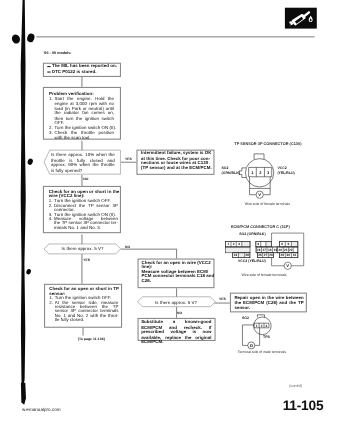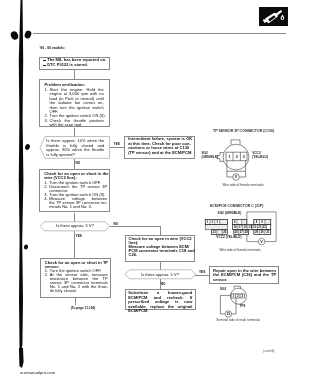--- a/index.html
+++ b/index.html
@@ -305,15 +305,16 @@
     <text x="17.2" y="13.1" font-family="Liberation Sans, sans-serif" font-size="2.9" font-weight="bold" fill="#111" text-anchor="middle">1</text>
     <text x="21.8" y="13.1" font-family="Liberation Sans, sans-serif" font-size="2.9" font-weight="bold" fill="#111" text-anchor="middle">2</text>
     <text x="26.2" y="13.1" font-family="Liberation Sans, sans-serif" font-size="2.9" font-weight="bold" fill="#111" text-anchor="middle">3</text>
     <text x="12.4" y="31.3" font-family="Liberation Sans, sans-serif" font-size="3.6" font-weight="bold" fill="#111" text-anchor="middle">Ω</text>
   </svg>
   <div class="lbl" style="left:219.9px;top:287.6px;">SG2</div>
   <div class="lbl" style="left:239.2px;top:305.3px;">TPS</div>
   <div class="cap" style="left:203px;top:318.8px;width:70px;text-align:center;">Terminal side of male terminals</div>
 
   <div class="tx" style="left:263px;top:348.5px;font-size:3.4px;color:#555;">(cont'd)</div>
+  <div style="position:absolute;left:246px;top:362px;width:48px;text-align:right;font-size:12.5px;font-weight:bold;letter-spacing:-0.2px;color:#111;">11-105</div>
   <div style="position:absolute;left:20px;top:369.5px;font-size:4.2px;color:#222;">w.emanualpro.com</div>
 
 </div>
 
 </body></html>

